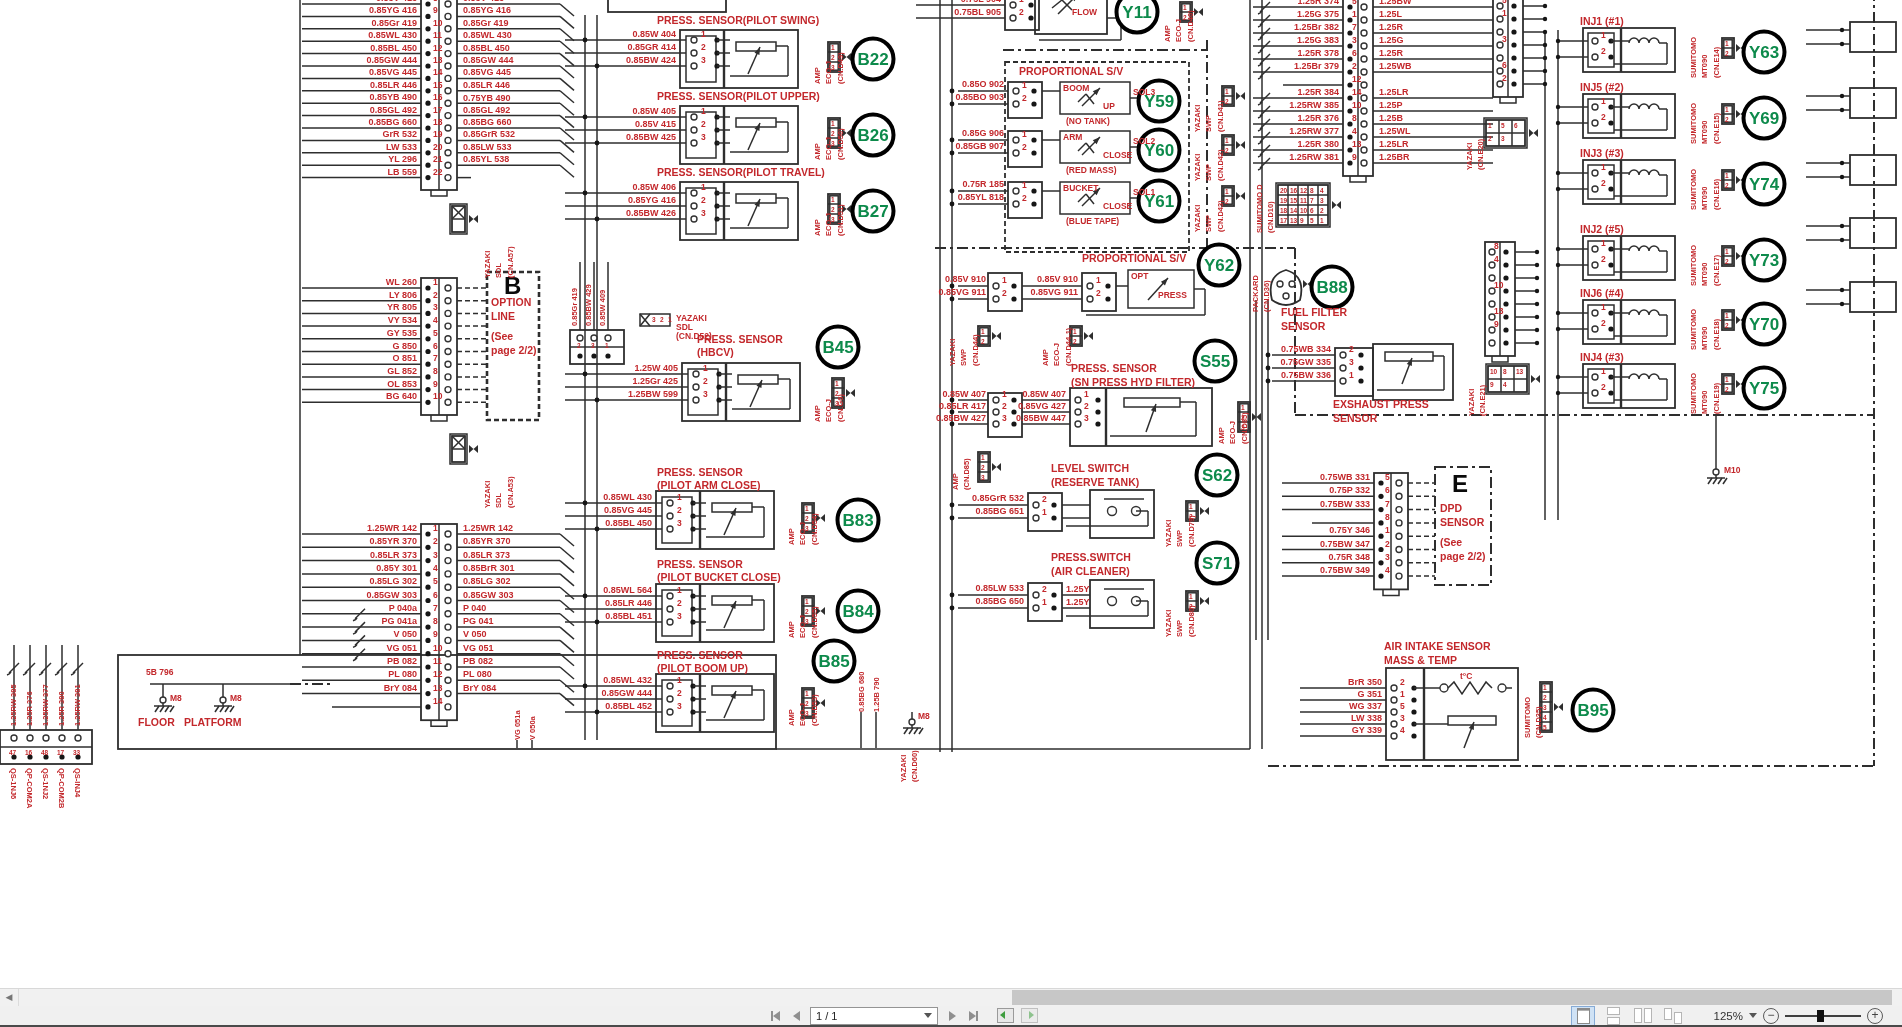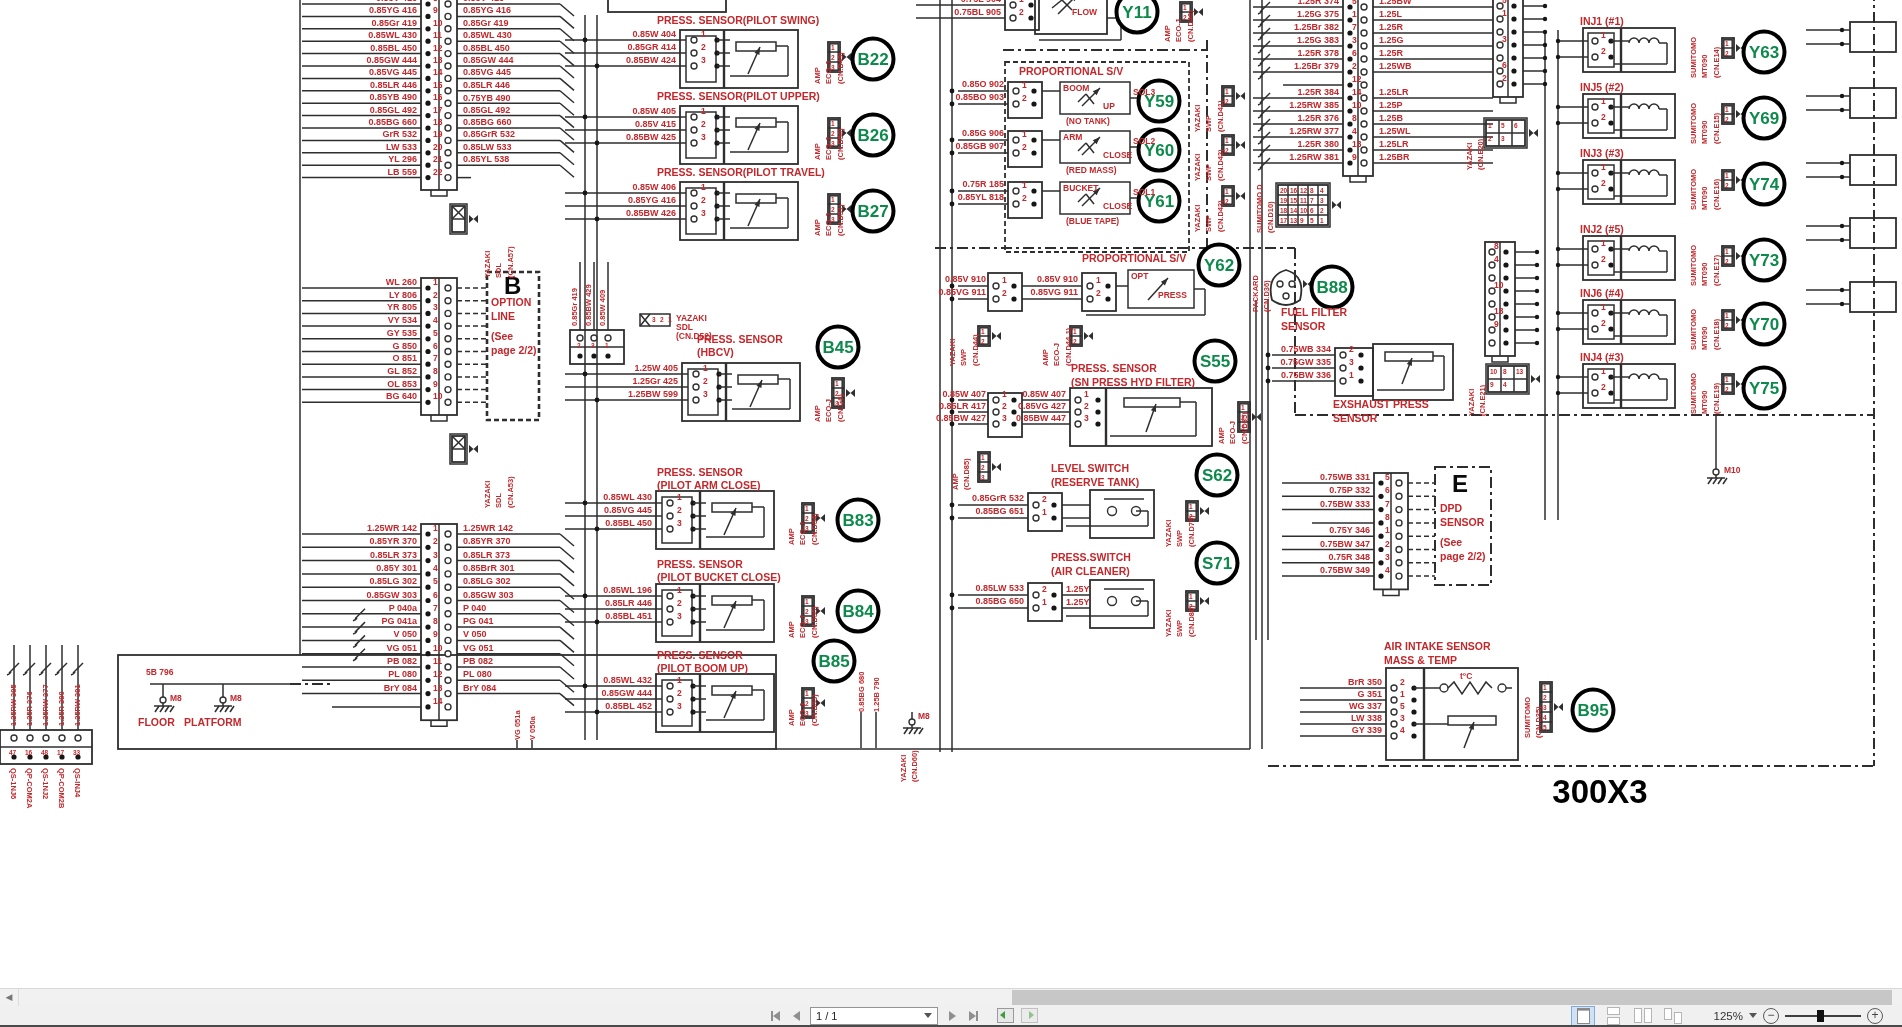--- a/index.html
+++ b/index.html
@@ -1482,21 +1482,21 @@
         <div class="wl" style="right:1250px;top:518px">0.85BL 450</div>
         <div class="pin" style="left:677px;top:519px">3</div>
         <div class="vt" style="left:786px;top:491px;height:54px">AMP
 ECO-J
 (CN.D54)</div>
         <div class="tiny" style="left:805px;top:505px">1</div>
         <div class="tiny" style="left:805px;top:515px">2</div>
         <div class="tiny" style="left:805px;top:525px">3</div>
         <div class="ttl" style="left:657px;top:558px">PRESS. SENSOR</div>
         <div class="ttl" style="left:657px;top:571px">(PILOT BUCKET CLOSE)</div>
-        <div class="wl" style="right:1250px;top:585px">0.85WL 196</div>
+        <div class="wl" style="right:1250px;top:585px">0.85WL 564</div>
         <div class="pin" style="left:677px;top:586px">1</div>
         <div class="wl" style="right:1250px;top:598px">0.85LR 446</div>
         <div class="pin" style="left:677px;top:599px">2</div>
         <div class="wl" style="right:1250px;top:611px">0.85BL 451</div>
         <div class="pin" style="left:677px;top:612px">3</div>
         <div class="vt" style="left:786px;top:584px;height:54px">AMP
 ECO-J
 (CN.D55)</div>
         <div class="tiny" style="left:805px;top:598px">1</div>
         <div class="tiny" style="left:805px;top:608px">2</div>
@@ -1801,21 +1801,20 @@
         <div class="tiny" style="left:41px;top:749px">48</div>
         <div class="vtd" style="left:40px;top:768px;height:62px">QS-1NJ2</div>
         <div class="vt" style="left:56px;top:648px;height:78px">1.25R 380</div>
         <div class="tiny" style="left:57px;top:749px">17</div>
         <div class="vtd" style="left:56px;top:768px;height:62px">QP-COM2B</div>
         <div class="vt" style="left:72px;top:648px;height:78px">1.25RW 381</div>
         <div class="tiny" style="left:73px;top:749px">33</div>
         <div class="vtd" style="left:72px;top:768px;height:62px">QS-INJ4</div>
       </div>
     <div class="title-block">
-      <div>300X3</div>
     </div>
   </div>
 
   <div id="scrollrow">
     <div id="scroll-left">◀</div>
     <div id="scroll-thumb"></div>
   </div>
 
   <div id="toolbar">
     <div class="nav">

